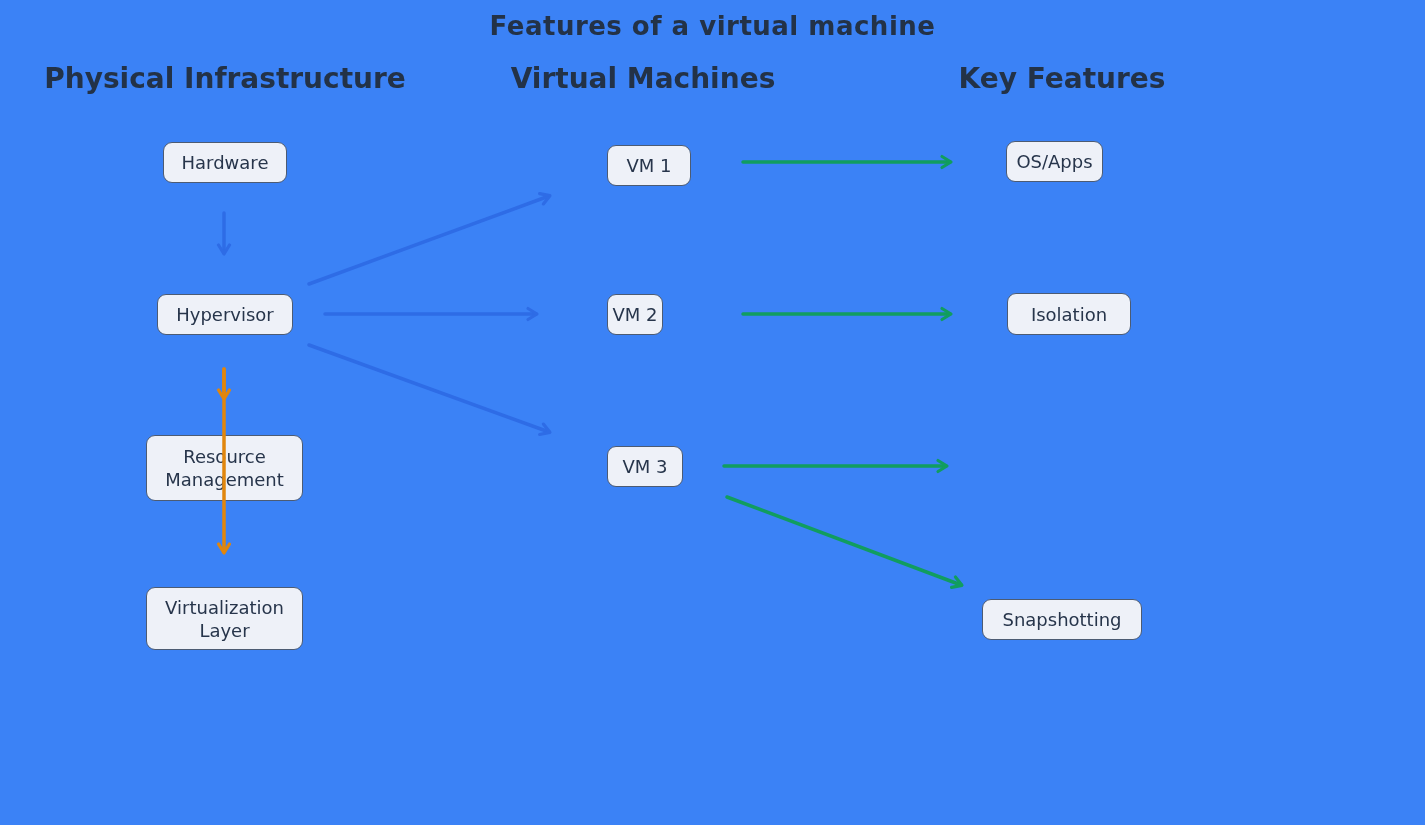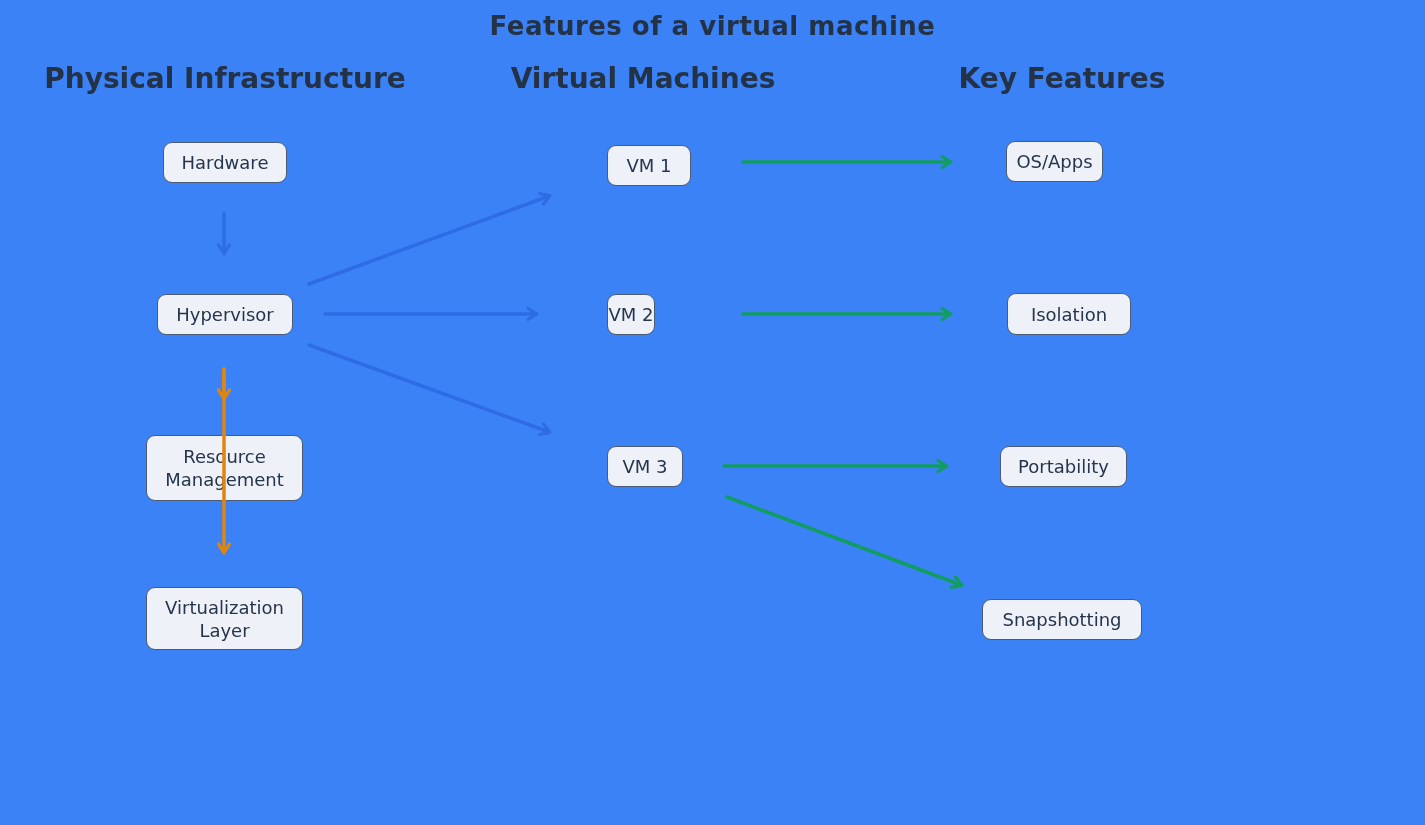--- a/index.html
+++ b/index.html
@@ -87,35 +87,32 @@
 Management</span>
   </div>
   <div class="node" style="left:146px;top:587px;width:157px;height:63px">
     <span>Virtualization
 Layer</span>
   </div>
 
   <div class="node" style="left:607px;top:145px;width:84px;height:41px">
     <span>VM 1</span>
   </div>
-  <div class="node" style="left:607px;top:294px;width:48px;height:41px">
+  <div class="node" style="left:607px;top:294px;width:56px;height:41px">
     <span>VM 2</span>
   </div>
   <div class="node" style="left:607px;top:446px;width:76px;height:41px">
     <span>VM 3</span>
   </div>
 
   <div class="node" style="left:1006px;top:141px;width:97px;height:41px">
     <span>OS/Apps</span>
   </div>
   <div class="node" style="left:1007px;top:293px;width:124px;height:42px">
     <span>Isolation</span>
-  </div>
-  <div class="node" style="left:1000px;top:446px;width:127px;height:41px">
-    <span>Portability</span>
   </div>
   <div class="node" style="left:982px;top:599px;width:160px;height:41px">
     <span>Snapshotting</span>
   </div>
 
   <svg class="arrows" width="1425" height="825" viewBox="0 0 1425 825">
     <defs>
       <marker id="head-blue" markerUnits="userSpaceOnUse" markerWidth="16" markerHeight="16" viewBox="0 0 16 16" refX="12" refY="8" orient="auto">
         <path d="M4,2.5 L13,8 L4,13.5" fill="none" stroke-width="3.2" stroke-linecap="round" stroke-linejoin="round" stroke="#2e6ce6"></path>
       </marker>

